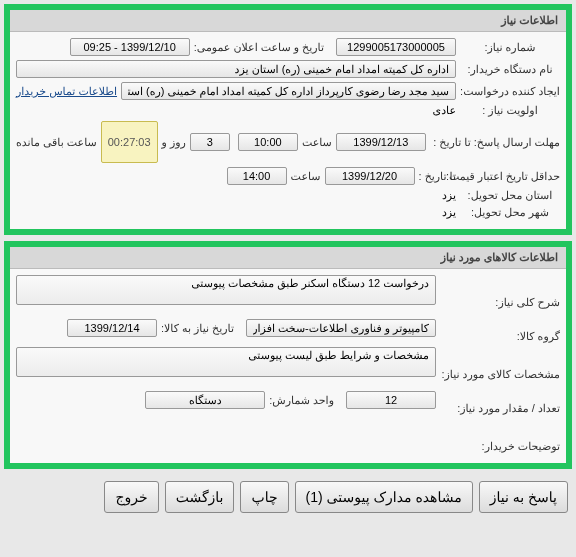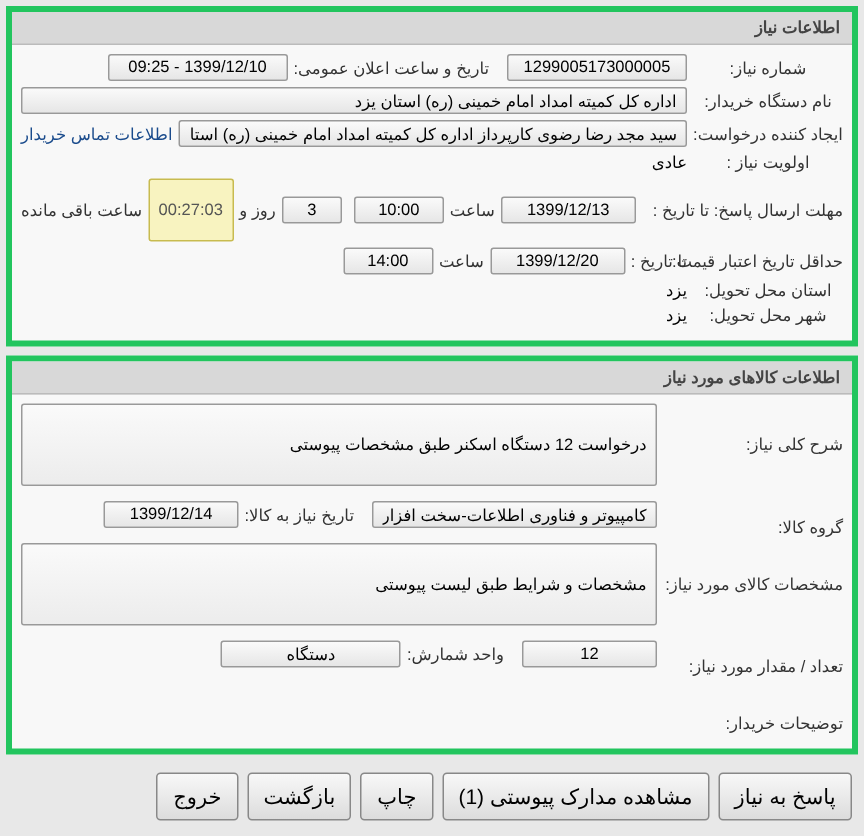--- a/index.html
+++ b/index.html
@@ -6,21 +6,21 @@
 body {
   font-family: Tahoma, sans-serif;
   font-size: 11px;
   background: #e8e8e8;
   direction: rtl;
   width: 576px;
   padding: 4px;
 }
 .panel {
   background: #f8f8f8;
-  border: 4px solid #22c55e;
+  border: 6px solid #22c55e;
   margin-bottom: 6px;
 }
 .panel-header {
   background: #d8d8d8;
   color: #444;
   font-weight: bold;
   padding: 4px 8px;
   border-bottom: 1px solid #bbb;
 }
 .panel-body {
@@ -54,27 +54,27 @@
 .med { width: 120px; }
 .sm { width: 60px; }
 .xs { width: 40px; }
 .time-box {
   background: #f8f3c0;
   border: 1px solid #c8bb50;
   color: #555;
   padding: 14px 6px;
   border-radius: 2px;
 }
-.link { color: #1a4b8c; cursor: pointer; }
+.link { color: #1a4b8c; text-decoration: underline; cursor: pointer; }
 .textarea {
   width: 100%;
   background: linear-gradient(#fafafa, #ececec);
   border: 1px solid #999;
   border-radius: 2px;
-  padding: 20px 6px;
+  padding: 1px 6px;
   font-family: Tahoma, sans-serif;
   font-size: 11px;
   text-align: right;
   min-height: 18px;
 }
 .btnbar {
   display: flex;
   gap: 6px;
   padding: 6px 4px;
   justify-content: flex-start;

